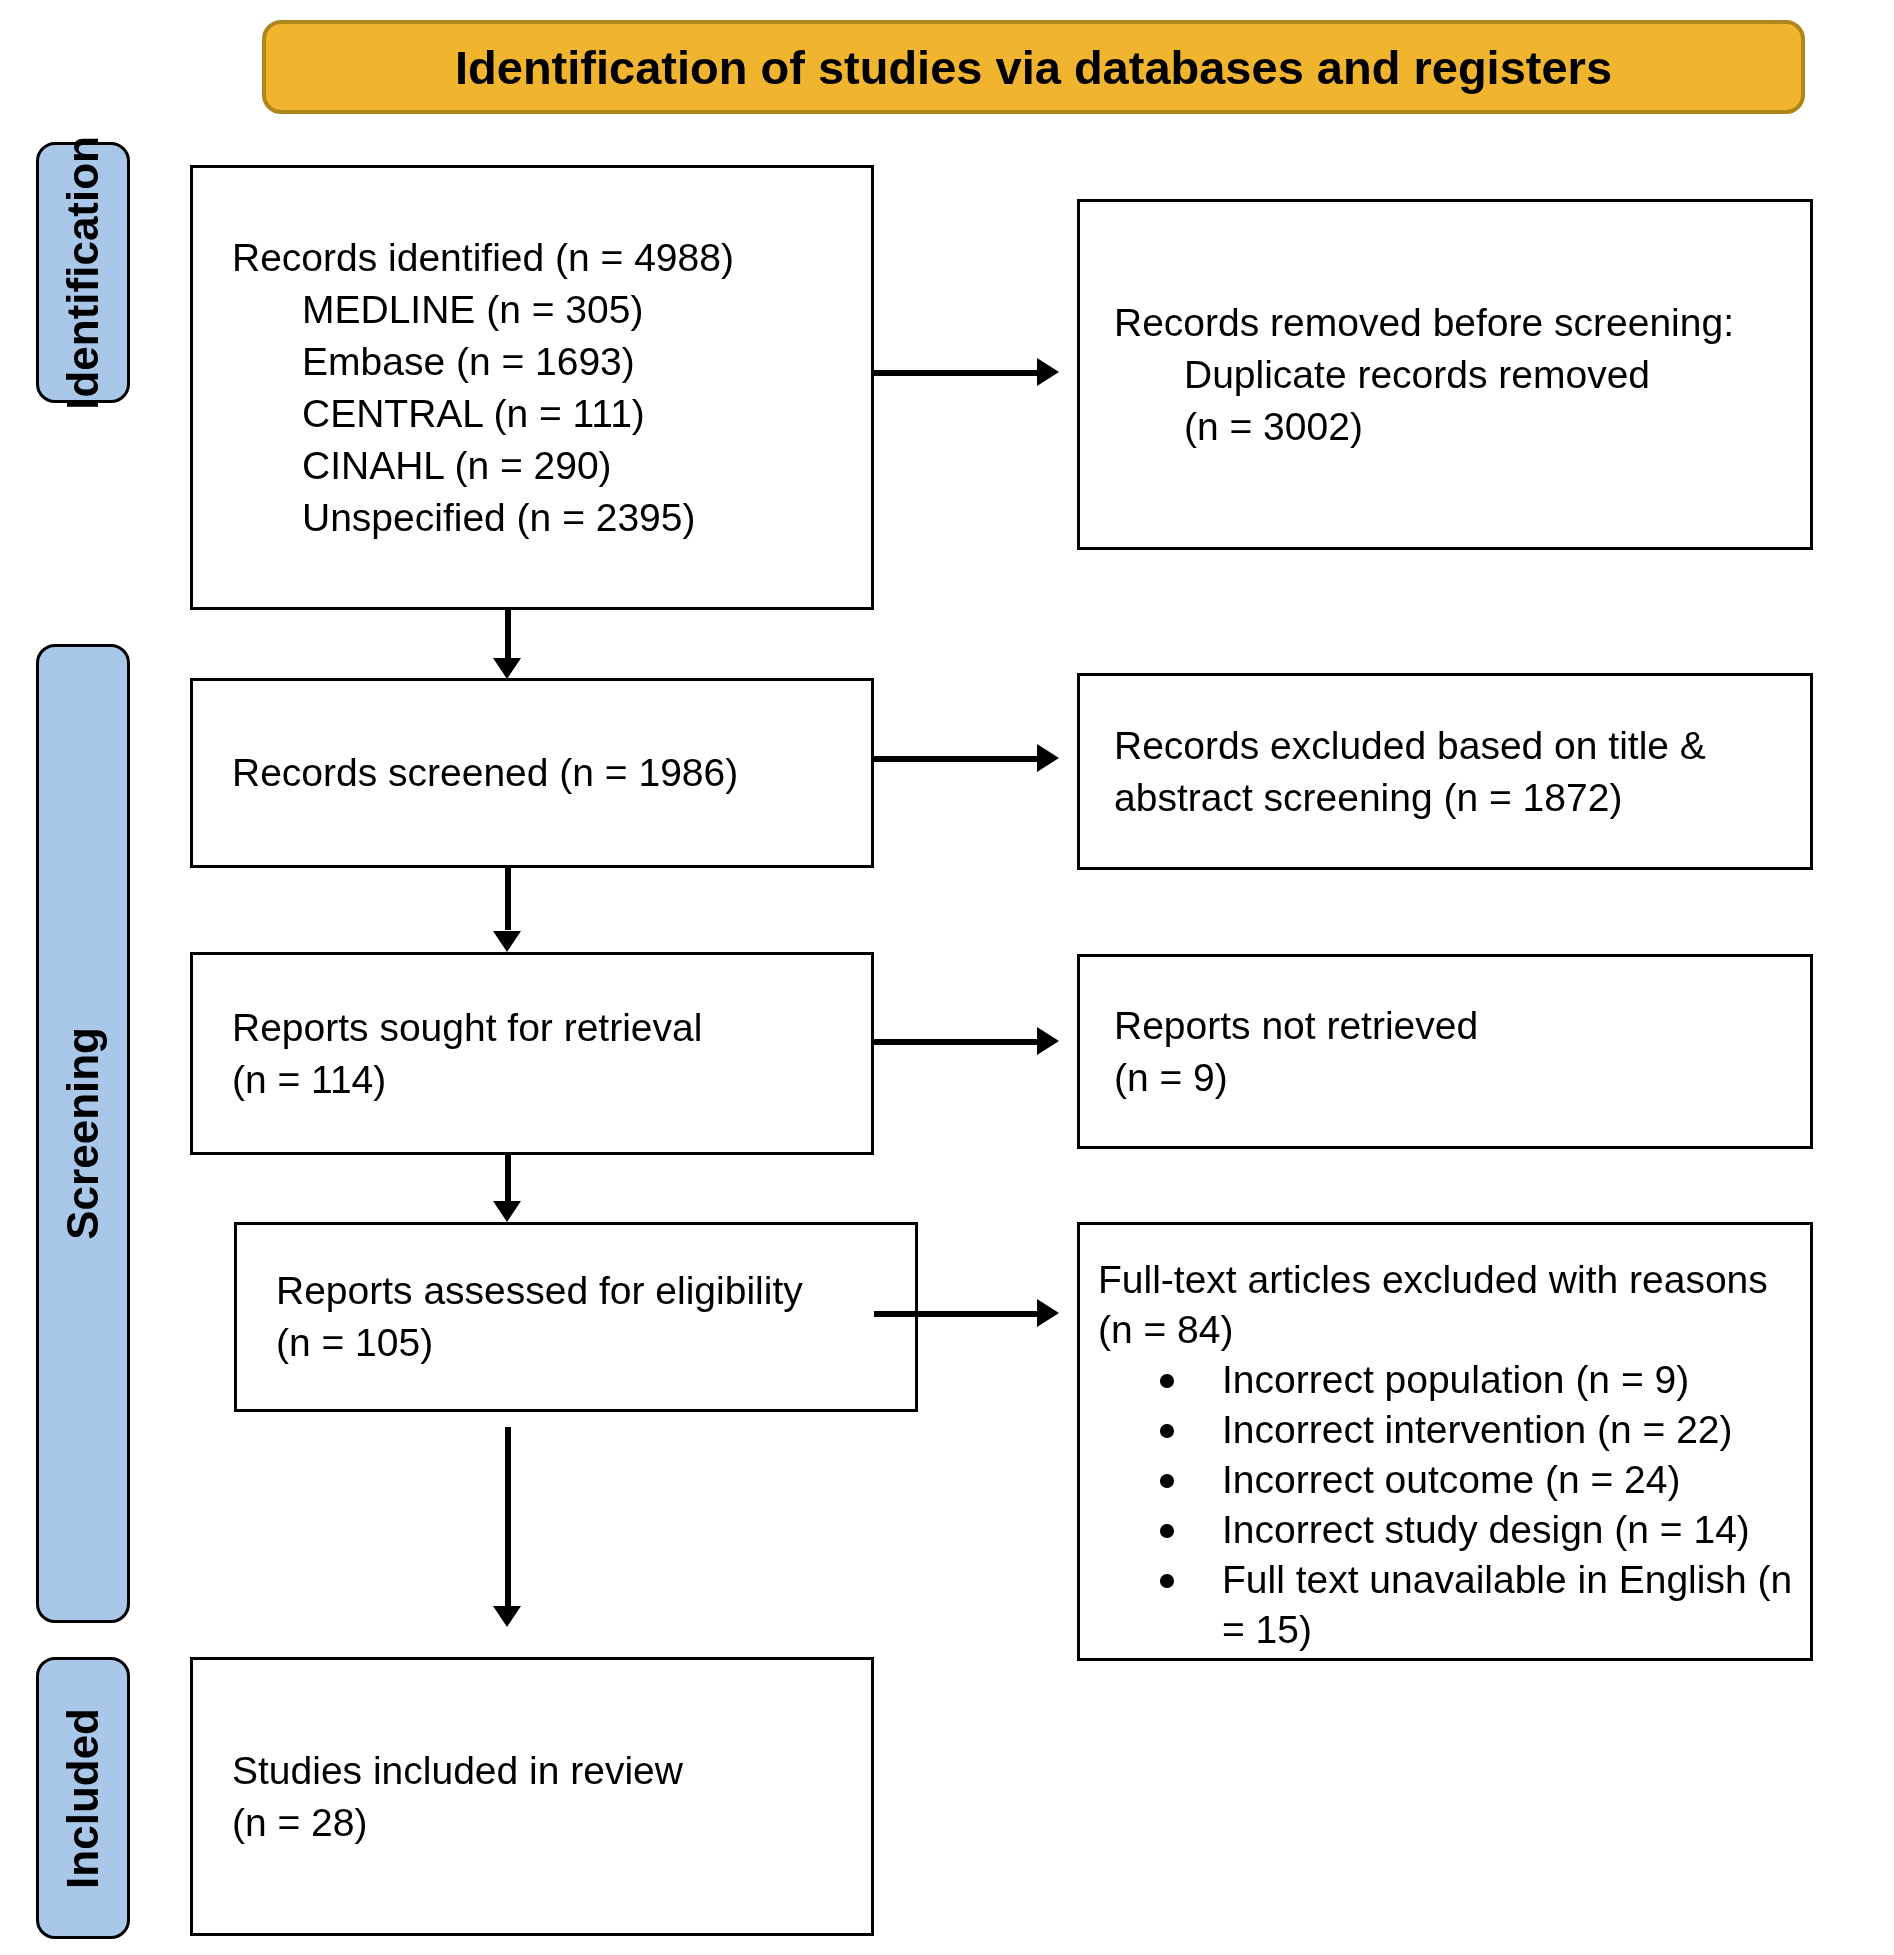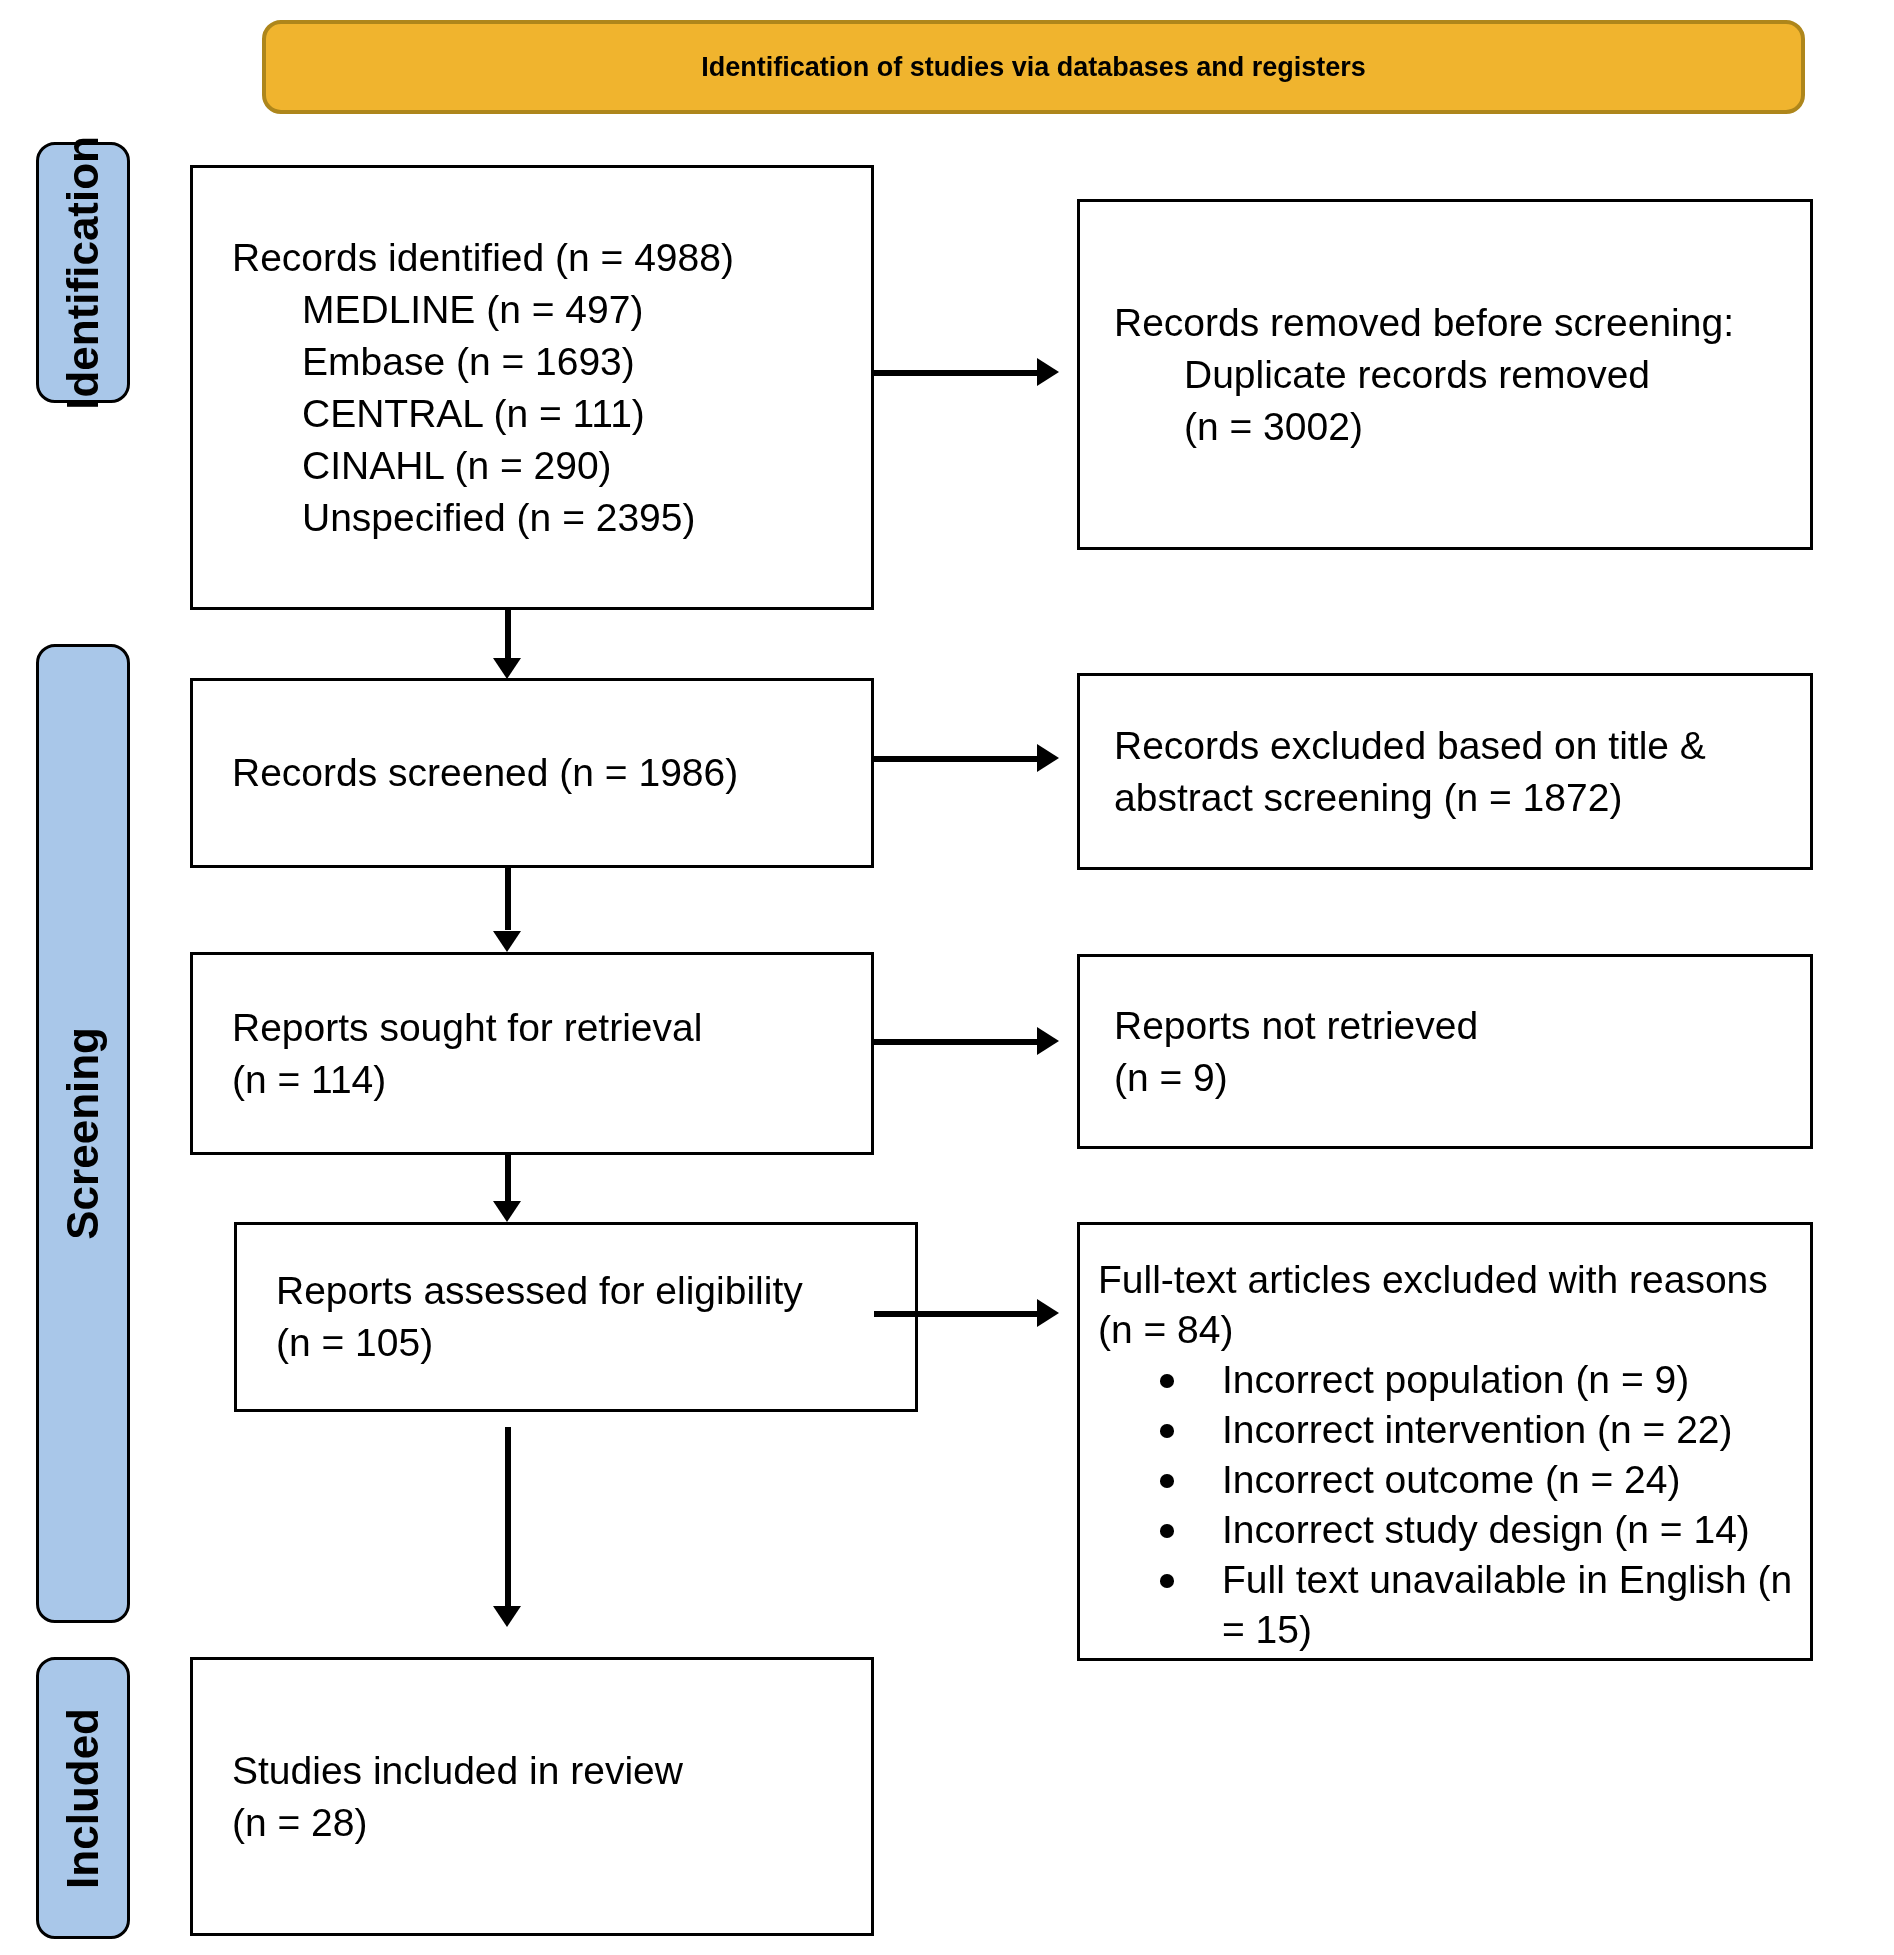--- a/index.html
+++ b/index.html
@@ -23,21 +23,21 @@
 
   
   .banner {
     position: absolute;
     left: 262px; top: 20px;
     width: 1543px; height: 94px;
     background: var(--banner_bg);
     border: 4.4px solid var(--banner_border);
     border-radius: 19px;
     display: flex; align-items: center; justify-content: center;
-    font-size: 27px; font-weight: bold;
+    font-size: 47px; font-weight: bold;
   }
 
   
   .side-label {
     position: absolute;
     left: 36px; width: 94px;
     background: var(--side_bg);
     border: 3.1px solid var(--line_color);
     border-radius: 19px;
     display: flex; align-items: center; justify-content: center;
@@ -146,21 +146,21 @@
   <div class="side-label side-screening">
     <span>Screening</span>
   </div>
   <div class="side-label side-included">
     <span>Included</span>
   </div>
 
   <div class="fbox col-left box-records-identified">
     <div>Records identified (n = 4988)</div>
     <ul class="indent-list">
-        <li>MEDLINE (n = 497)</li>
+        <li>MEDLINE (n = 305)</li>
         <li>Embase (n = 1693)</li>
         <li>CENTRAL (n = 111)</li>
         <li>CINAHL (n = 290)</li>
         <li>Unspecified (n = 2395)</li>
       </ul>
   </div>
 
   <div class="fbox col-left box-records-screened">
     <div>Records screened (n = 1986)</div>
   </div>

